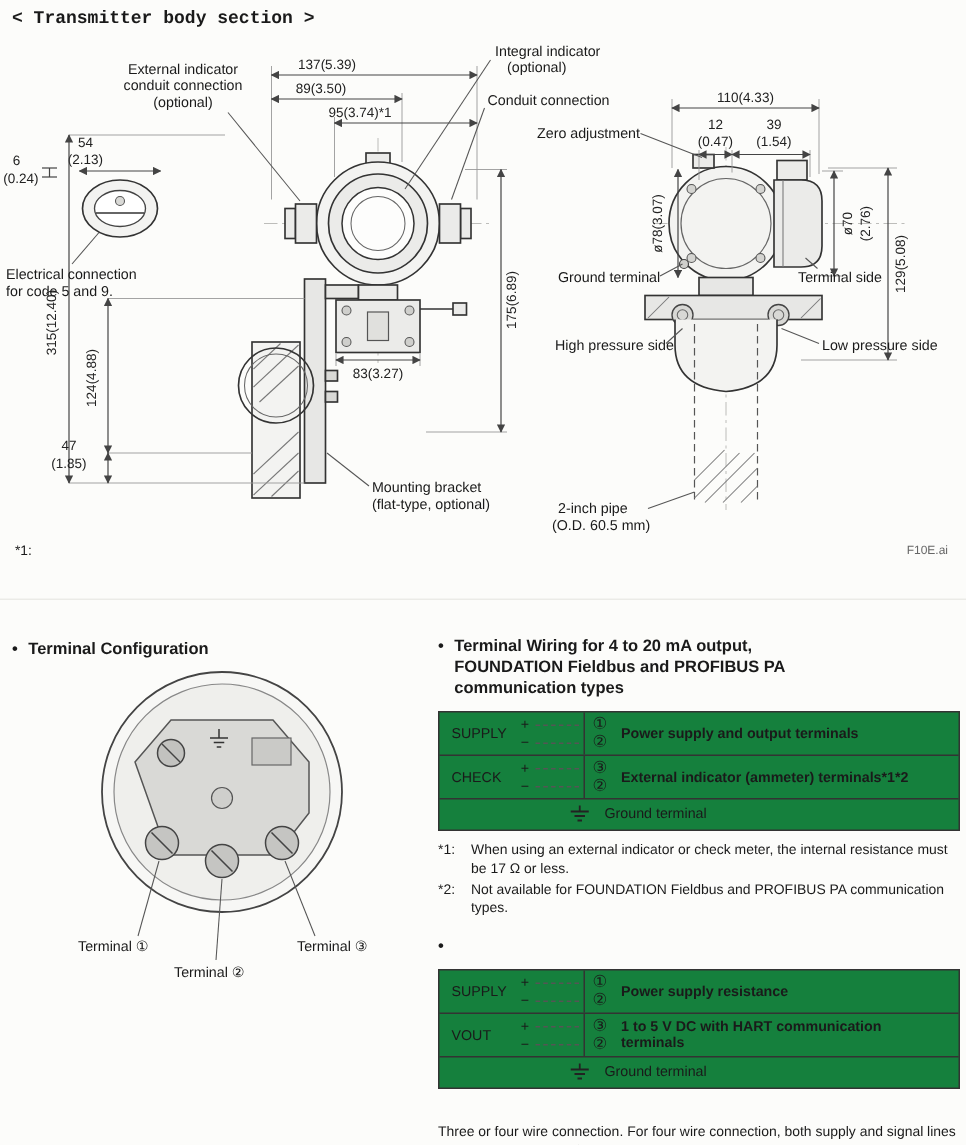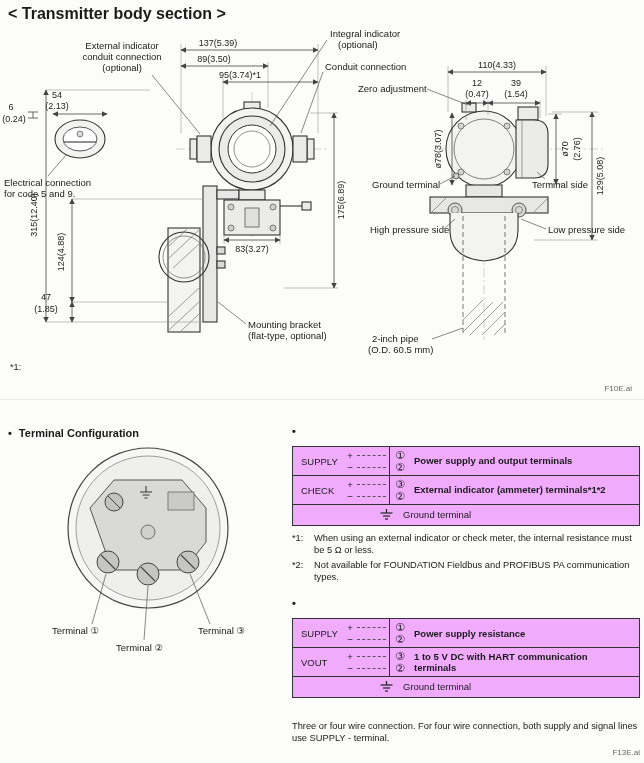--- a/index.html
+++ b/index.html
@@ -4,43 +4,43 @@
 <style>
   * { margin:0; padding:0; box-sizing:border-box; }
   html,body { width:644px; height:763px; }
   body {
     background:#fcfcfa;
     font-family:"Liberation Sans","DejaVu Sans",sans-serif;
     color:#1a1a1a;
     position:relative;
     overflow:hidden;
   }
-  .title { position:absolute; left:8px; top:5px; font-size:16px; font-weight:bold; }
+  .title { position:absolute; left:8px; top:5px; font-size:12px; font-weight:bold;font-family:Liberation Mono, monospace; }
   svg text { font-family:"Liberation Sans","DejaVu Sans",sans-serif; font-size:9.5px; fill:#1a1a1a; }
   svg text.dim { font-size:9px; fill:#222; }
   .ln   { stroke:#333; stroke-width:1.1; fill:none; }
   .f1   { fill:#f3f3f1; } .f2 { fill:#ebebe9; } .f3 { fill:#e7e7e5; } .f4 { fill:#d9d9d6; }
   .diml { stroke:#444; stroke-width:0.8; fill:none; }
   .ext  { stroke:#999; stroke-width:0.6; }
   .ldr  { stroke:#555; stroke-width:0.7; }
   .cl   { stroke:#b5b5b2; stroke-width:0.6; stroke-dasharray:9 3 2 3; }
   .hatch{ stroke:#777; stroke-width:0.7; }
   .hid  { stroke:#555; stroke-width:0.8; stroke-dasharray:5 3; }
 
   .footnote { position:absolute; left:10px; top:362px; width:624px; display:flex; font-size:9.2px; white-space:nowrap; }
   .footnote .mk { width:26px; flex-shrink:0; }
-  .figref-top { position:absolute; right:12px; top:384px; font-size:8px; color:#666; }
+  .figref-top { position:absolute; right:12px; top:362px; font-size:8px; color:#666; }
   .divider { position:absolute; left:0; top:399px; width:644px; border-top:1px solid #ebebe7; }
 
   .tc-head { position:absolute; left:8px; top:427px; display:flex; gap:7px; font-size:11px; font-weight:bold; }
   .tc-svg  { position:absolute; left:12px; top:444px; }
 
   .right-col { position:absolute; left:292px; top:424px; width:348px; font-size:9.5px; }
   .wir-head { display:flex; gap:7px; font-size:11px; font-weight:bold; line-height:1.28; margin-bottom:8px; }
-  .wtable { border:1px solid #333; background:#f0abfc; }
+  .wtable { border:1px solid #333; background:#15803d; }
   .wrow { display:flex; align-items:stretch; border-bottom:1px solid #333; }
   .wlabel { width:52px; display:flex; align-items:center; padding-left:8px; }
   .wconn { width:44px; display:flex; flex-direction:column; justify-content:center; padding:2px 0; }
   .cline { display:flex; align-items:center; height:12px; }
   .cline .sgn { width:10px; text-align:center; font-size:9.5px; }
   .cline .dsh { flex:1; border-top:1px dashed #555; margin:0 3px 0 2px; }
   .wright { flex:1; border-left:1px solid #333; display:flex; }
   .wcircles { width:20px; display:flex; flex-direction:column; justify-content:center; align-items:center; padding:2px 0; }
   .wcircles span { font-size:11px; line-height:12px; }
   .wdesc { flex:1; display:flex; align-items:center; padding:2px 12px 2px 4px; line-height:1.2;font-weight:bold; }
@@ -328,20 +328,25 @@
   <line class="ldr" x1="198" y1="180" x2="178" y2="130"></line>
   <text x="40" y="190">Terminal ①</text>
   <text x="104" y="207">Terminal ②</text>
   <text x="186" y="190">Terminal ③</text>
 </svg>
 
 <div class="right-col">
 
   <div class="wir-head">
     <span>•</span>
+    <div>
+      <div>Terminal Wiring for 4 to 20 mA output,</div>
+      <div>FOUNDATION Fieldbus and PROFIBUS PA</div>
+      <div>communication types</div>
+    </div>
   </div>
 
   <div class="wtable">
     <div class="wrow">
       <div class="wlabel">SUPPLY</div>
       <div class="wconn">
         <div class="cline">
             <span class="sgn">+</span>
             <span class="dsh"></span>
           </div>
@@ -387,21 +392,21 @@
           <line x1="6" y1="11" x2="9" y2="11"></line>
         </g>
       </svg>
       <span>Ground terminal</span>
     </div>
   </div>
 
   <div class="wnotes">
     <div class="wnote">
       <span class="mk">*1:</span>
-      <span class="tx">When using an external indicator or check meter, the internal resistance must be 5 Ω or less.</span>
+      <span class="tx">When using an external indicator or check meter, the internal resistance must be 17 Ω or less.</span>
     </div>
     <div class="wnote">
       <span class="mk">*2:</span>
       <span class="tx">Not available for FOUNDATION Fieldbus and PROFIBUS PA communication types.</span>
     </div>
   </div>
 
   <div class="wir-head h2">
     <span>•</span>
   </div>

